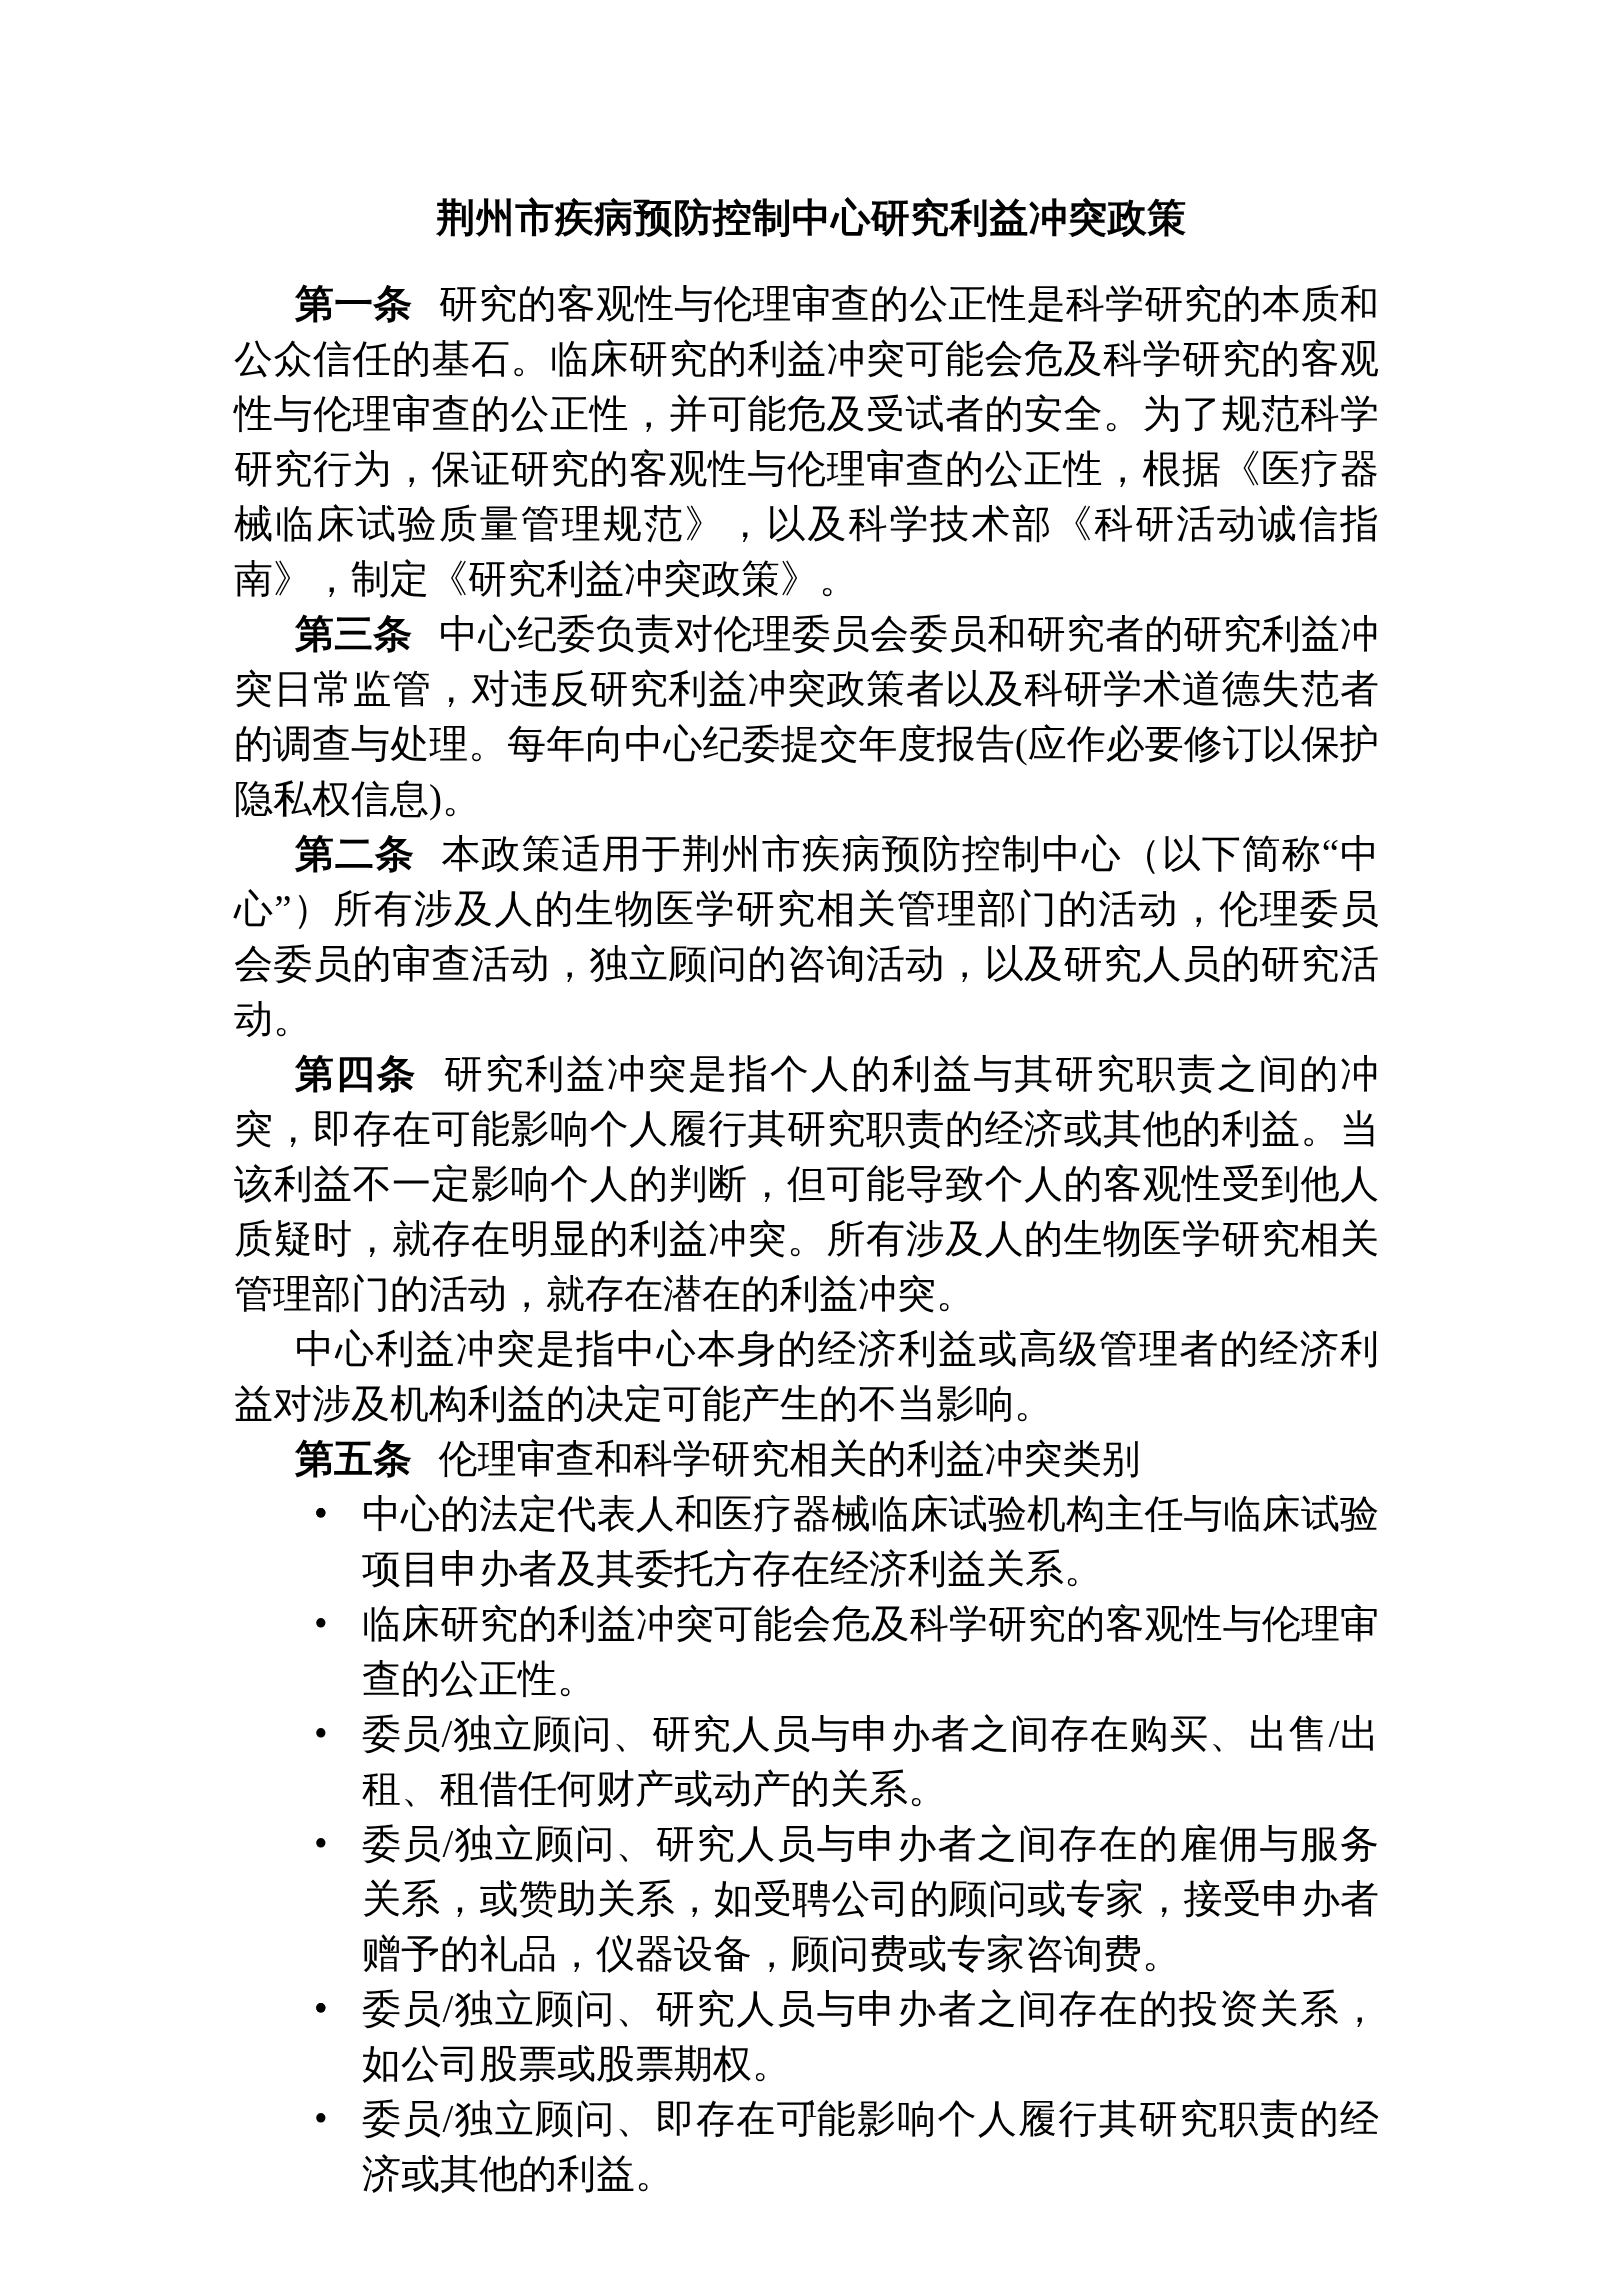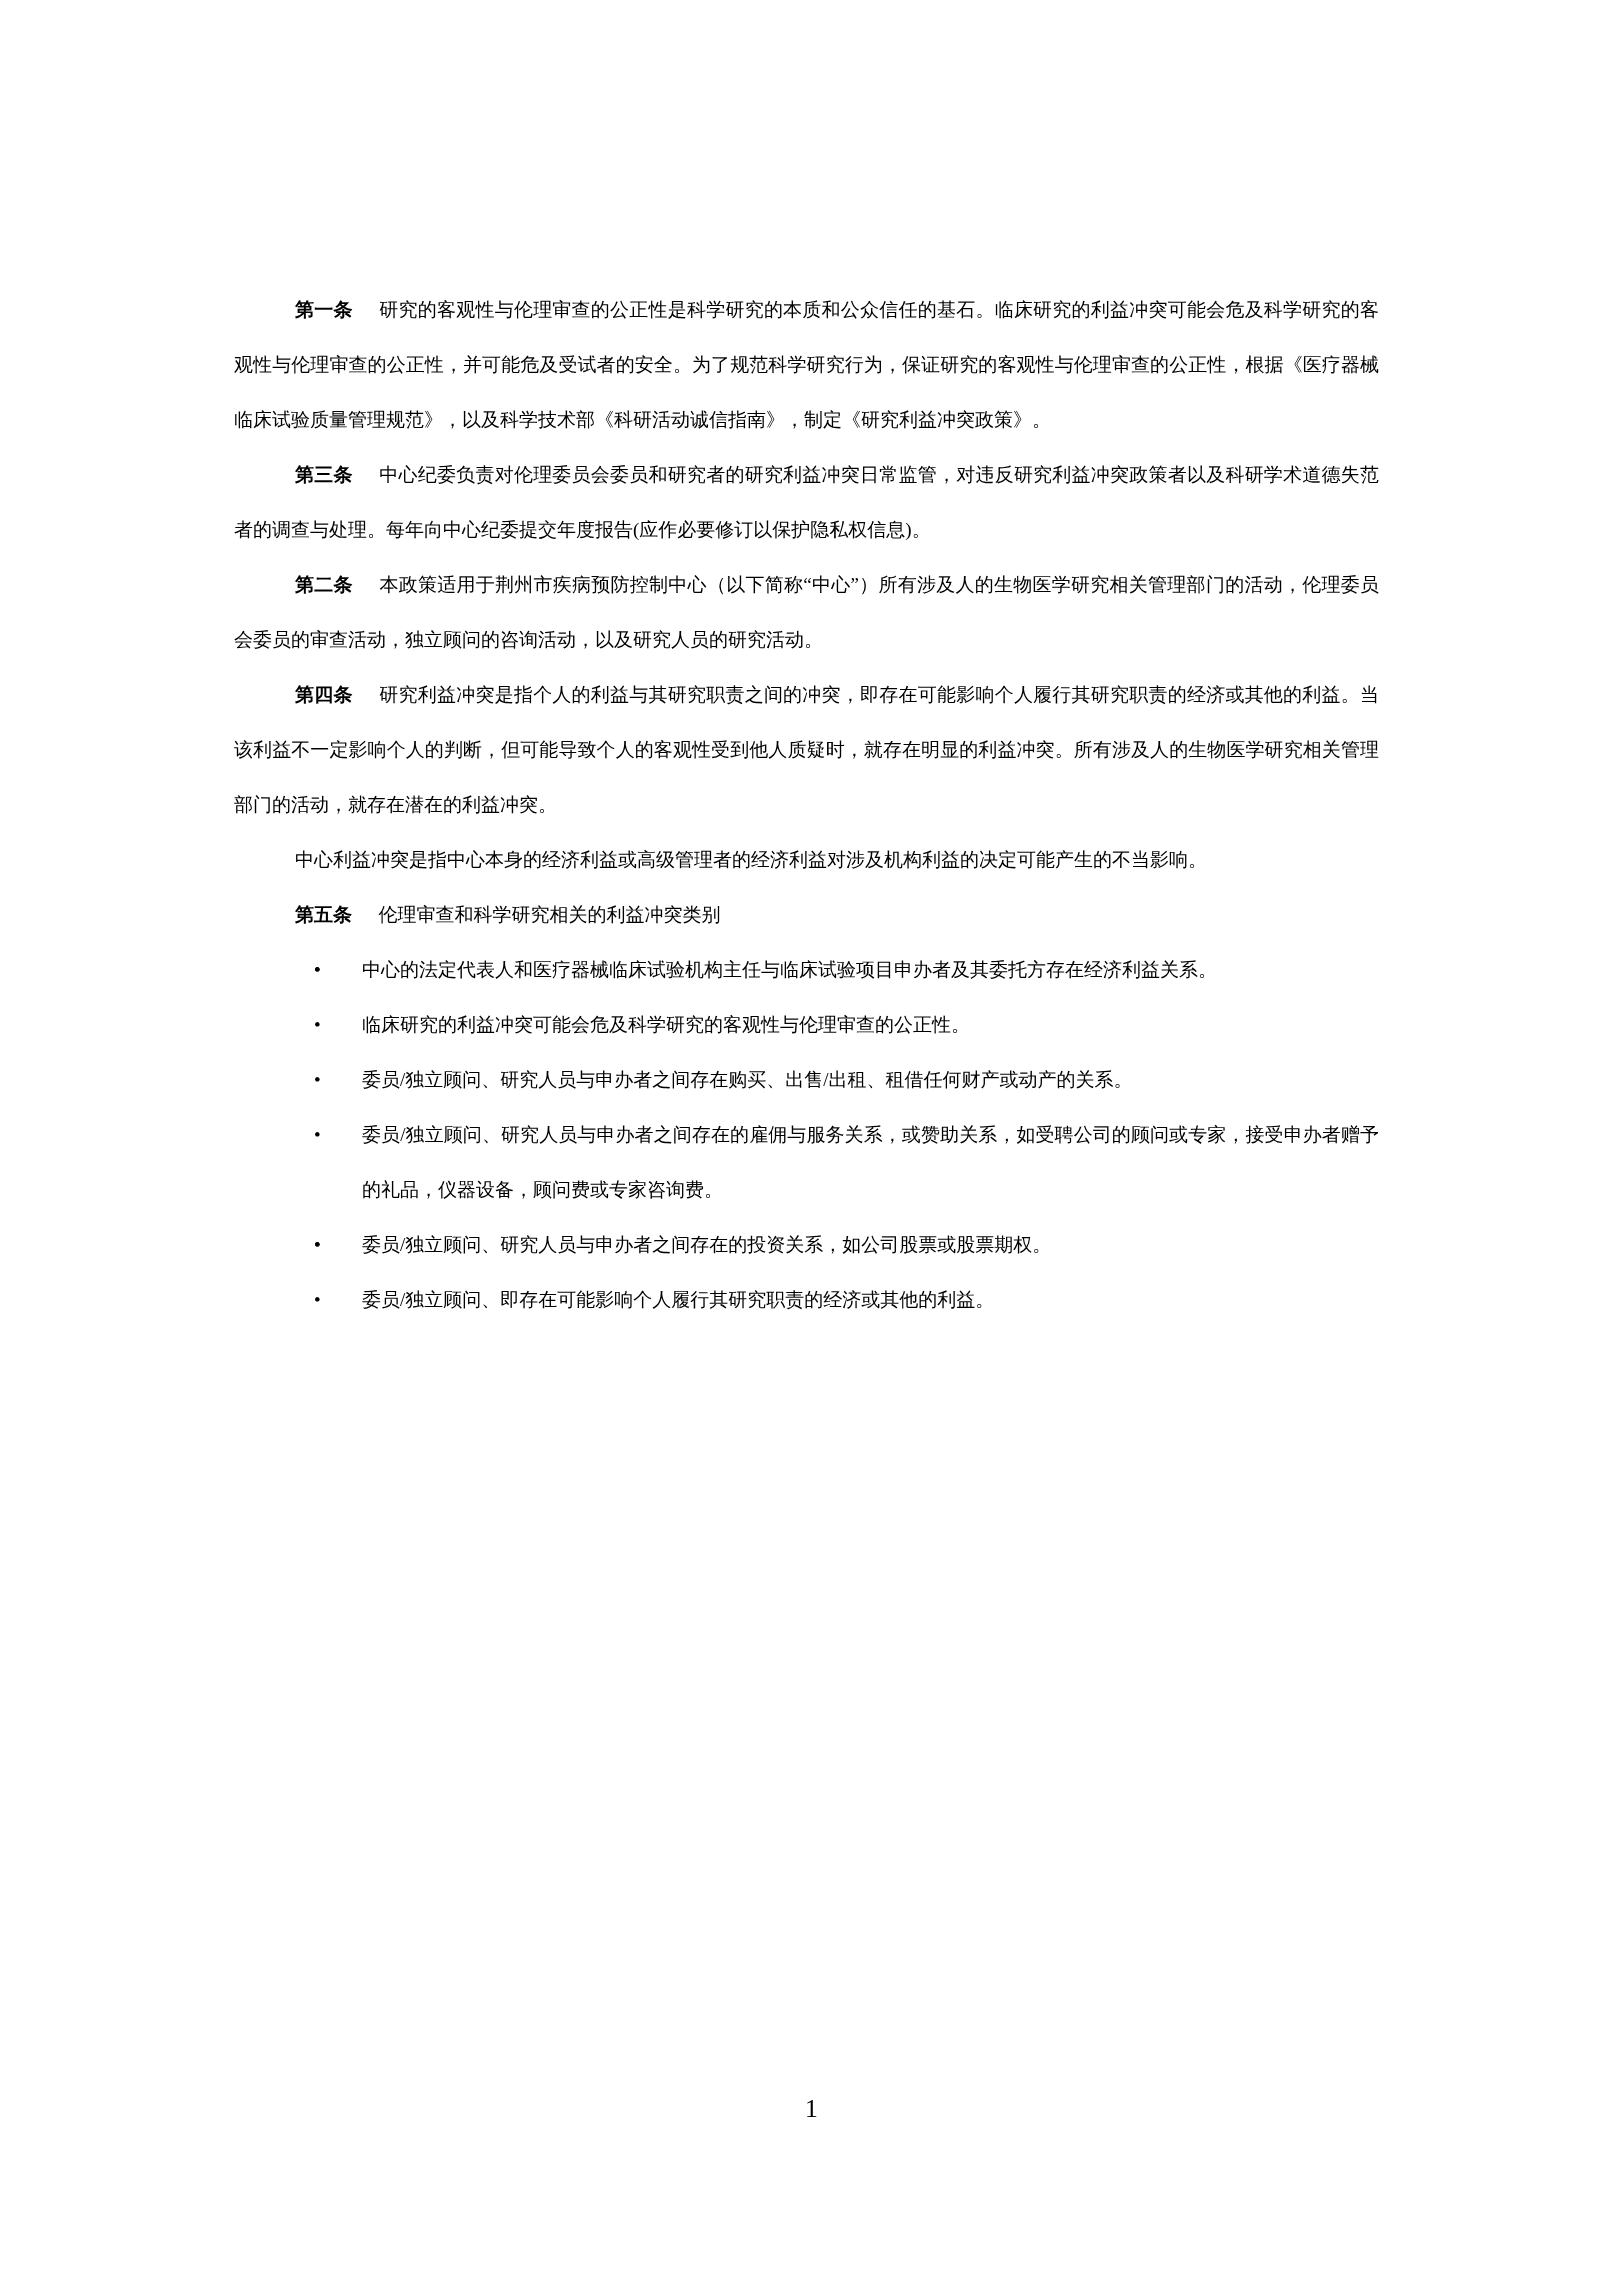--- a/index.html
+++ b/index.html
@@ -25,23 +25,23 @@
     text-align: center;
     font-size: 39px;
     line-height: 56px;
     font-weight: bold;
     font-family: "Liberation Sans", "DejaVu Sans", sans-serif;
     letter-spacing: 0.5px;
   }
   .content {
     position: absolute;
     left: 234px;
-    top: 282px;
+    top: 276px;
     width: 1145px;
-    font-size: 19px;
+    font-size: 39px;
     line-height: 55px;
     text-align: justify;
   }
   .content p { margin: 0; padding: 0; }
   .article { text-indent: 61px; }
   .article-label { font-weight: bold; }
   .article-label:not(:empty) { margin-right: 26.6px; }
   .section-heading { text-indent: 61px; }
   .bullet {
     position: relative;
@@ -60,20 +60,21 @@
     text-align: center;
     font-size: 25.6px;
     line-height: 30px;
   }
 </style>
 </head>
 <body>
 
 <div class="page">
 
+  <h1 class="doc-title">荆州市疾病预防控制中心研究利益冲突政策</h1>
 
   <div class="content">
 
     <p class="article"><span class="article-label">第一条</span><span>研究的客观性与伦理审查的公正性是科学研究的本质和公众信任的基石。临床研究的利益冲突可能会危及科学研究的客观性与伦理审查的公正性，并可能危及受试者的安全。为了规范科学研究行为，保证研究的客观性与伦理审查的公正性，根据《医疗器械临床试验质量管理规范》，以及科学技术部《科研活动诚信指南》，制定《研究利益冲突政策》。</span></p>
 
     <p class="article"><span class="article-label">第三条</span><span>中心纪委负责对伦理委员会委员和研究者的研究利益冲突日常监管，对违反研究利益冲突政策者以及科研学术道德失范者的调查与处理。每年向中心纪委提交年度报告(应作必要修订以保护隐私权信息)。</span></p>
 
     <p class="article"><span class="article-label">第二条</span><span>本政策适用于荆州市疾病预防控制中心（以下简称“中心”）所有涉及人的生物医学研究相关管理部门的活动，伦理委员会委员的审查活动，独立顾问的咨询活动，以及研究人员的研究活动。</span></p>
 
     <p class="article"><span class="article-label">第四条</span><span>研究利益冲突是指个人的利益与其研究职责之间的冲突，即存在可能影响个人履行其研究职责的经济或其他的利益。当该利益不一定影响个人的判断，但可能导致个人的客观性受到他人质疑时，就存在明显的利益冲突。所有涉及人的生物医学研究相关管理部门的活动，就存在潜在的利益冲突。</span></p>

